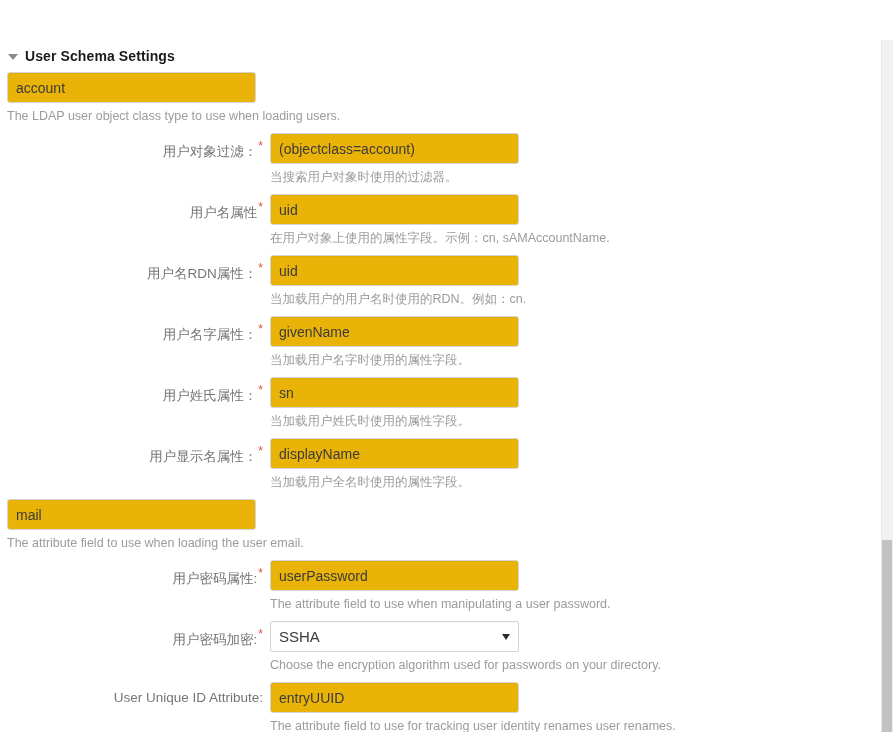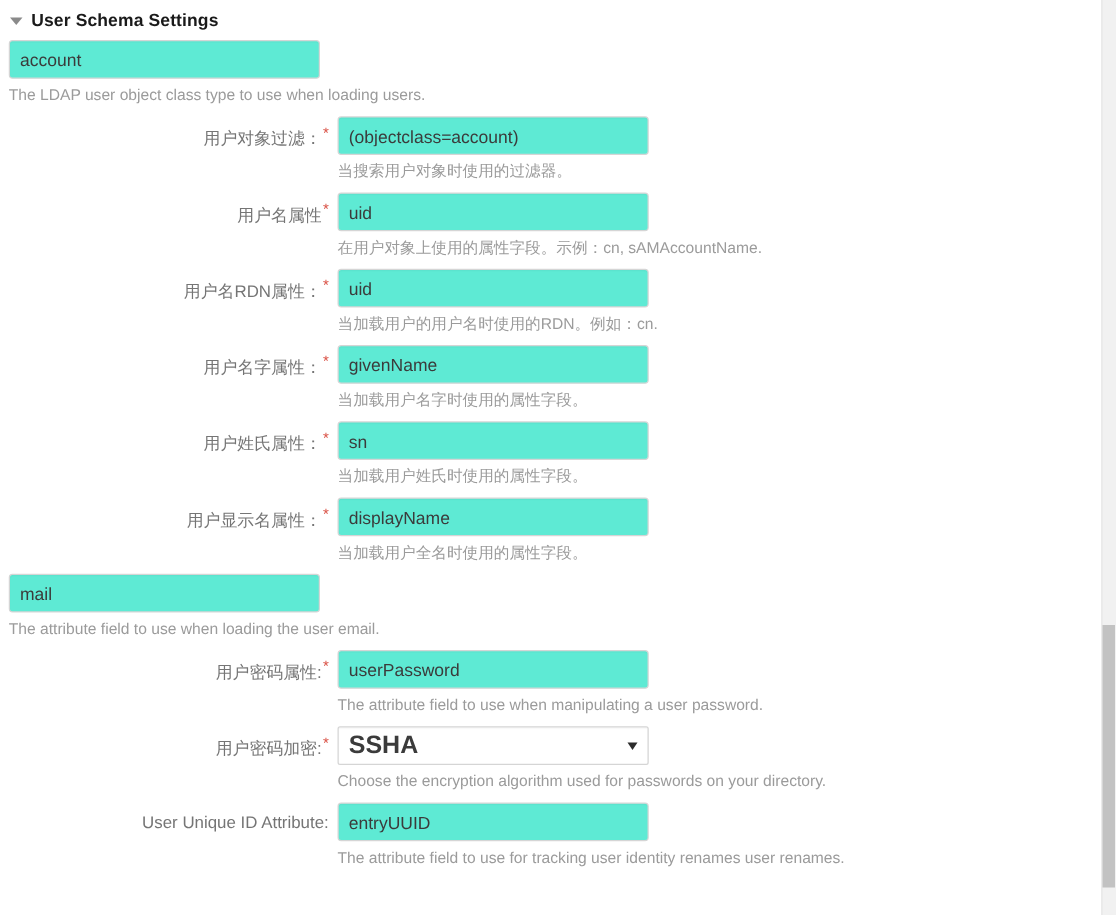--- a/index.html
+++ b/index.html
@@ -11,20 +11,21 @@
     overflow: hidden;
     background: #ffffff;
     font-family: "Liberation Sans", sans-serif;
   }
 
   #page {
     position: relative;
     width: 893px;
     height: 528px;
     background: #ffffff;
+    margin-top: 40px;
   }
 
   
   .scrollbar-track {
     position: absolute;
     top: 0;
     right: 0;
     width: 12px;
     height: 732px;
     background: #f1f1f1;
@@ -111,46 +112,45 @@
   }
 
   .input {
     display: block;
     width: 249px;
     height: 31px;
     padding: 4px 8px;
     font-family: "Liberation Sans", sans-serif;
     font-size: 14px;
     color: #3b3b3b;
-    background: #5eead4;
+    background: #eab308;
     border: 1px solid #d5d5d5;
     border-radius: 3px;
     outline: none;
     box-shadow: inset 0 1px 1px rgba(0,0,0,0.035);
   }
 
   .select-wrap {
     position: relative;
     width: 249px;
     height: 31px;
   }
   .select-box {
     width: 249px;
     height: 31px;
     padding: 4px 24px 4px 8px;
     font-family: "Liberation Sans", sans-serif;
-    font-size: 20px;
+    font-size: 15px;
     color: #3b3b3b;
     background: #ffffff;
     border: 1px solid #d5d5d5;
     border-radius: 2px;
     display: flex;
     align-items: center;
     box-shadow: inset 0 1px 1px rgba(0,0,0,0.035);
-    font-weight: bold;
   }
   .select-caret {
     position: absolute;
     right: 9px;
     top: 13px;
     width: 0;
     height: 0;
     border-left: 4px solid transparent;
     border-right: 4px solid transparent;
     border-top: 6px solid #2c2c2c;

